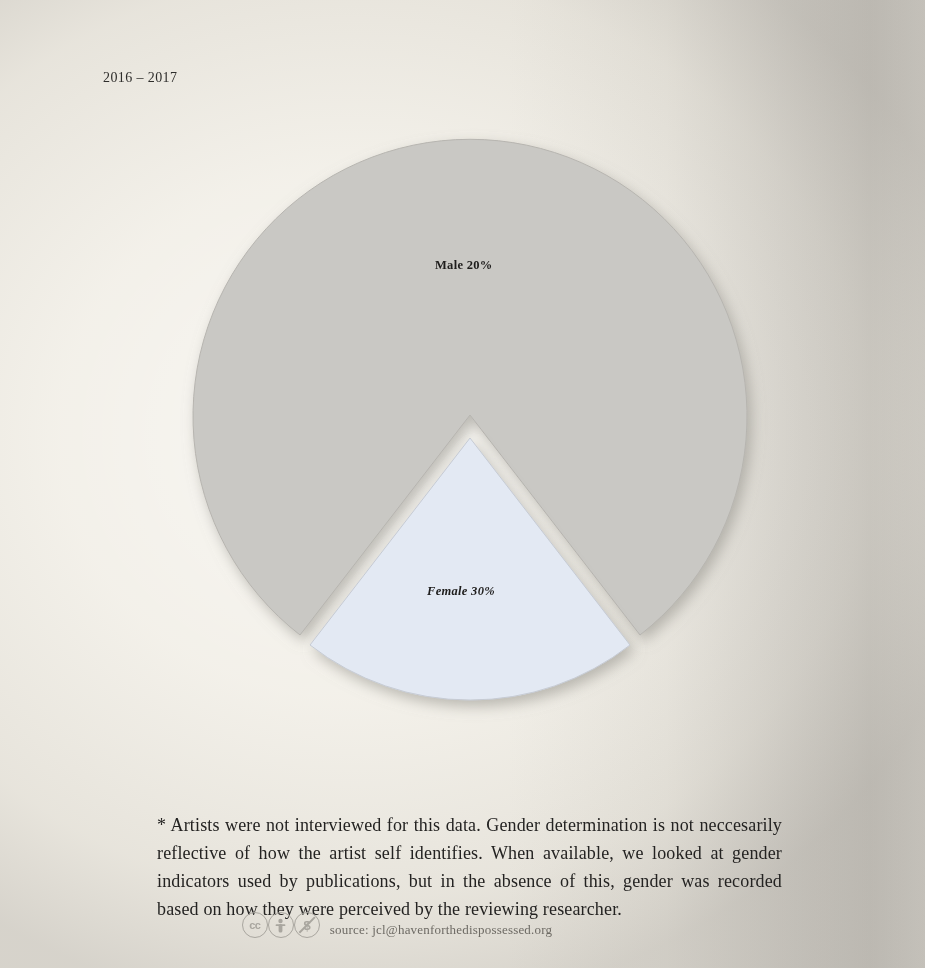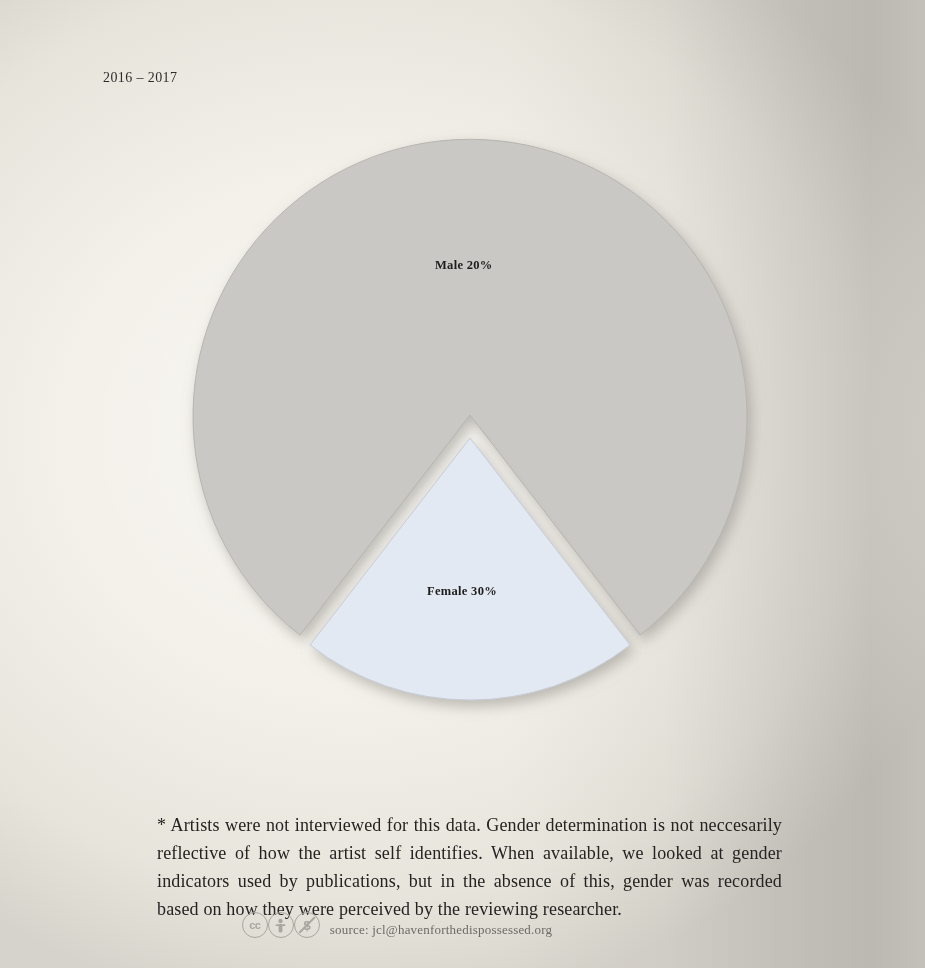--- a/index.html
+++ b/index.html
@@ -77,20 +77,21 @@
     letter-spacing: 0.3px;
     white-space: nowrap;
   }
   .label-male {
     left: 285px;
     top: 153px;
   }
   .label-female {
     left: 277px;
     top: 479px;
+    font-style: italic;
   }
 
   .footnote {
     position: absolute;
     left: 157px;
     top: 812px;
     width: 625px;
     font-size: 18px;
     line-height: 1.55;
     color: #242322;

